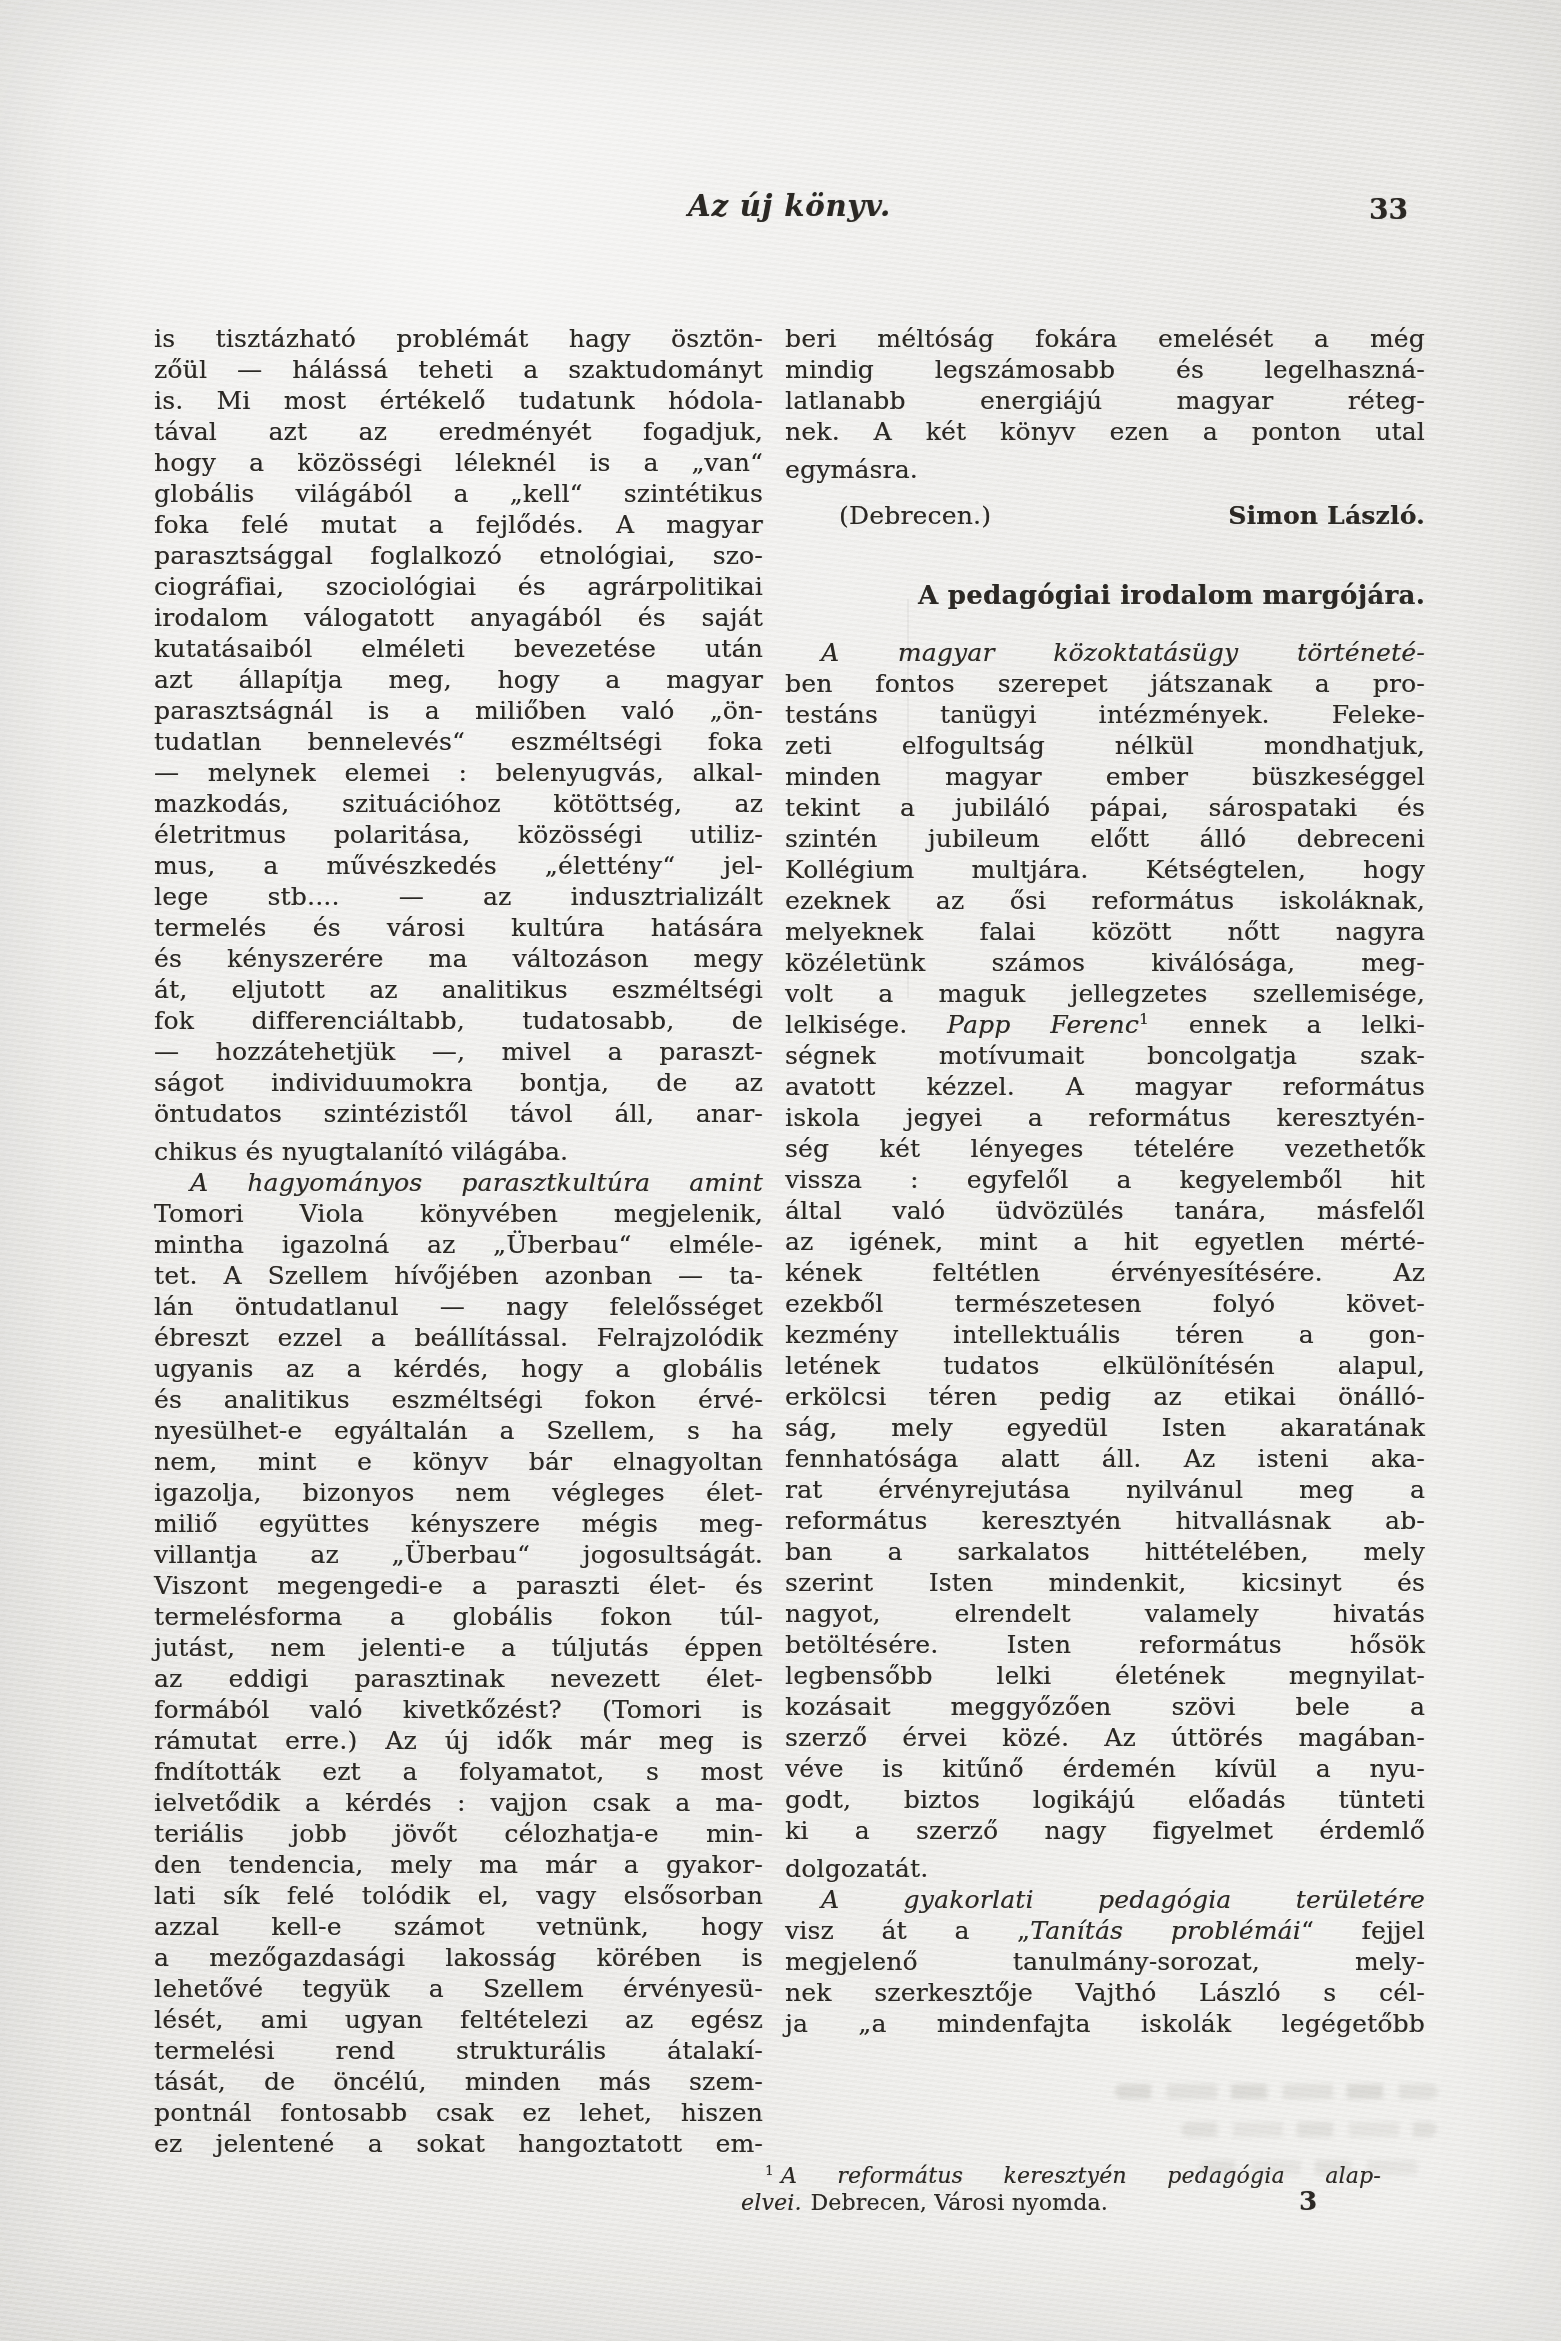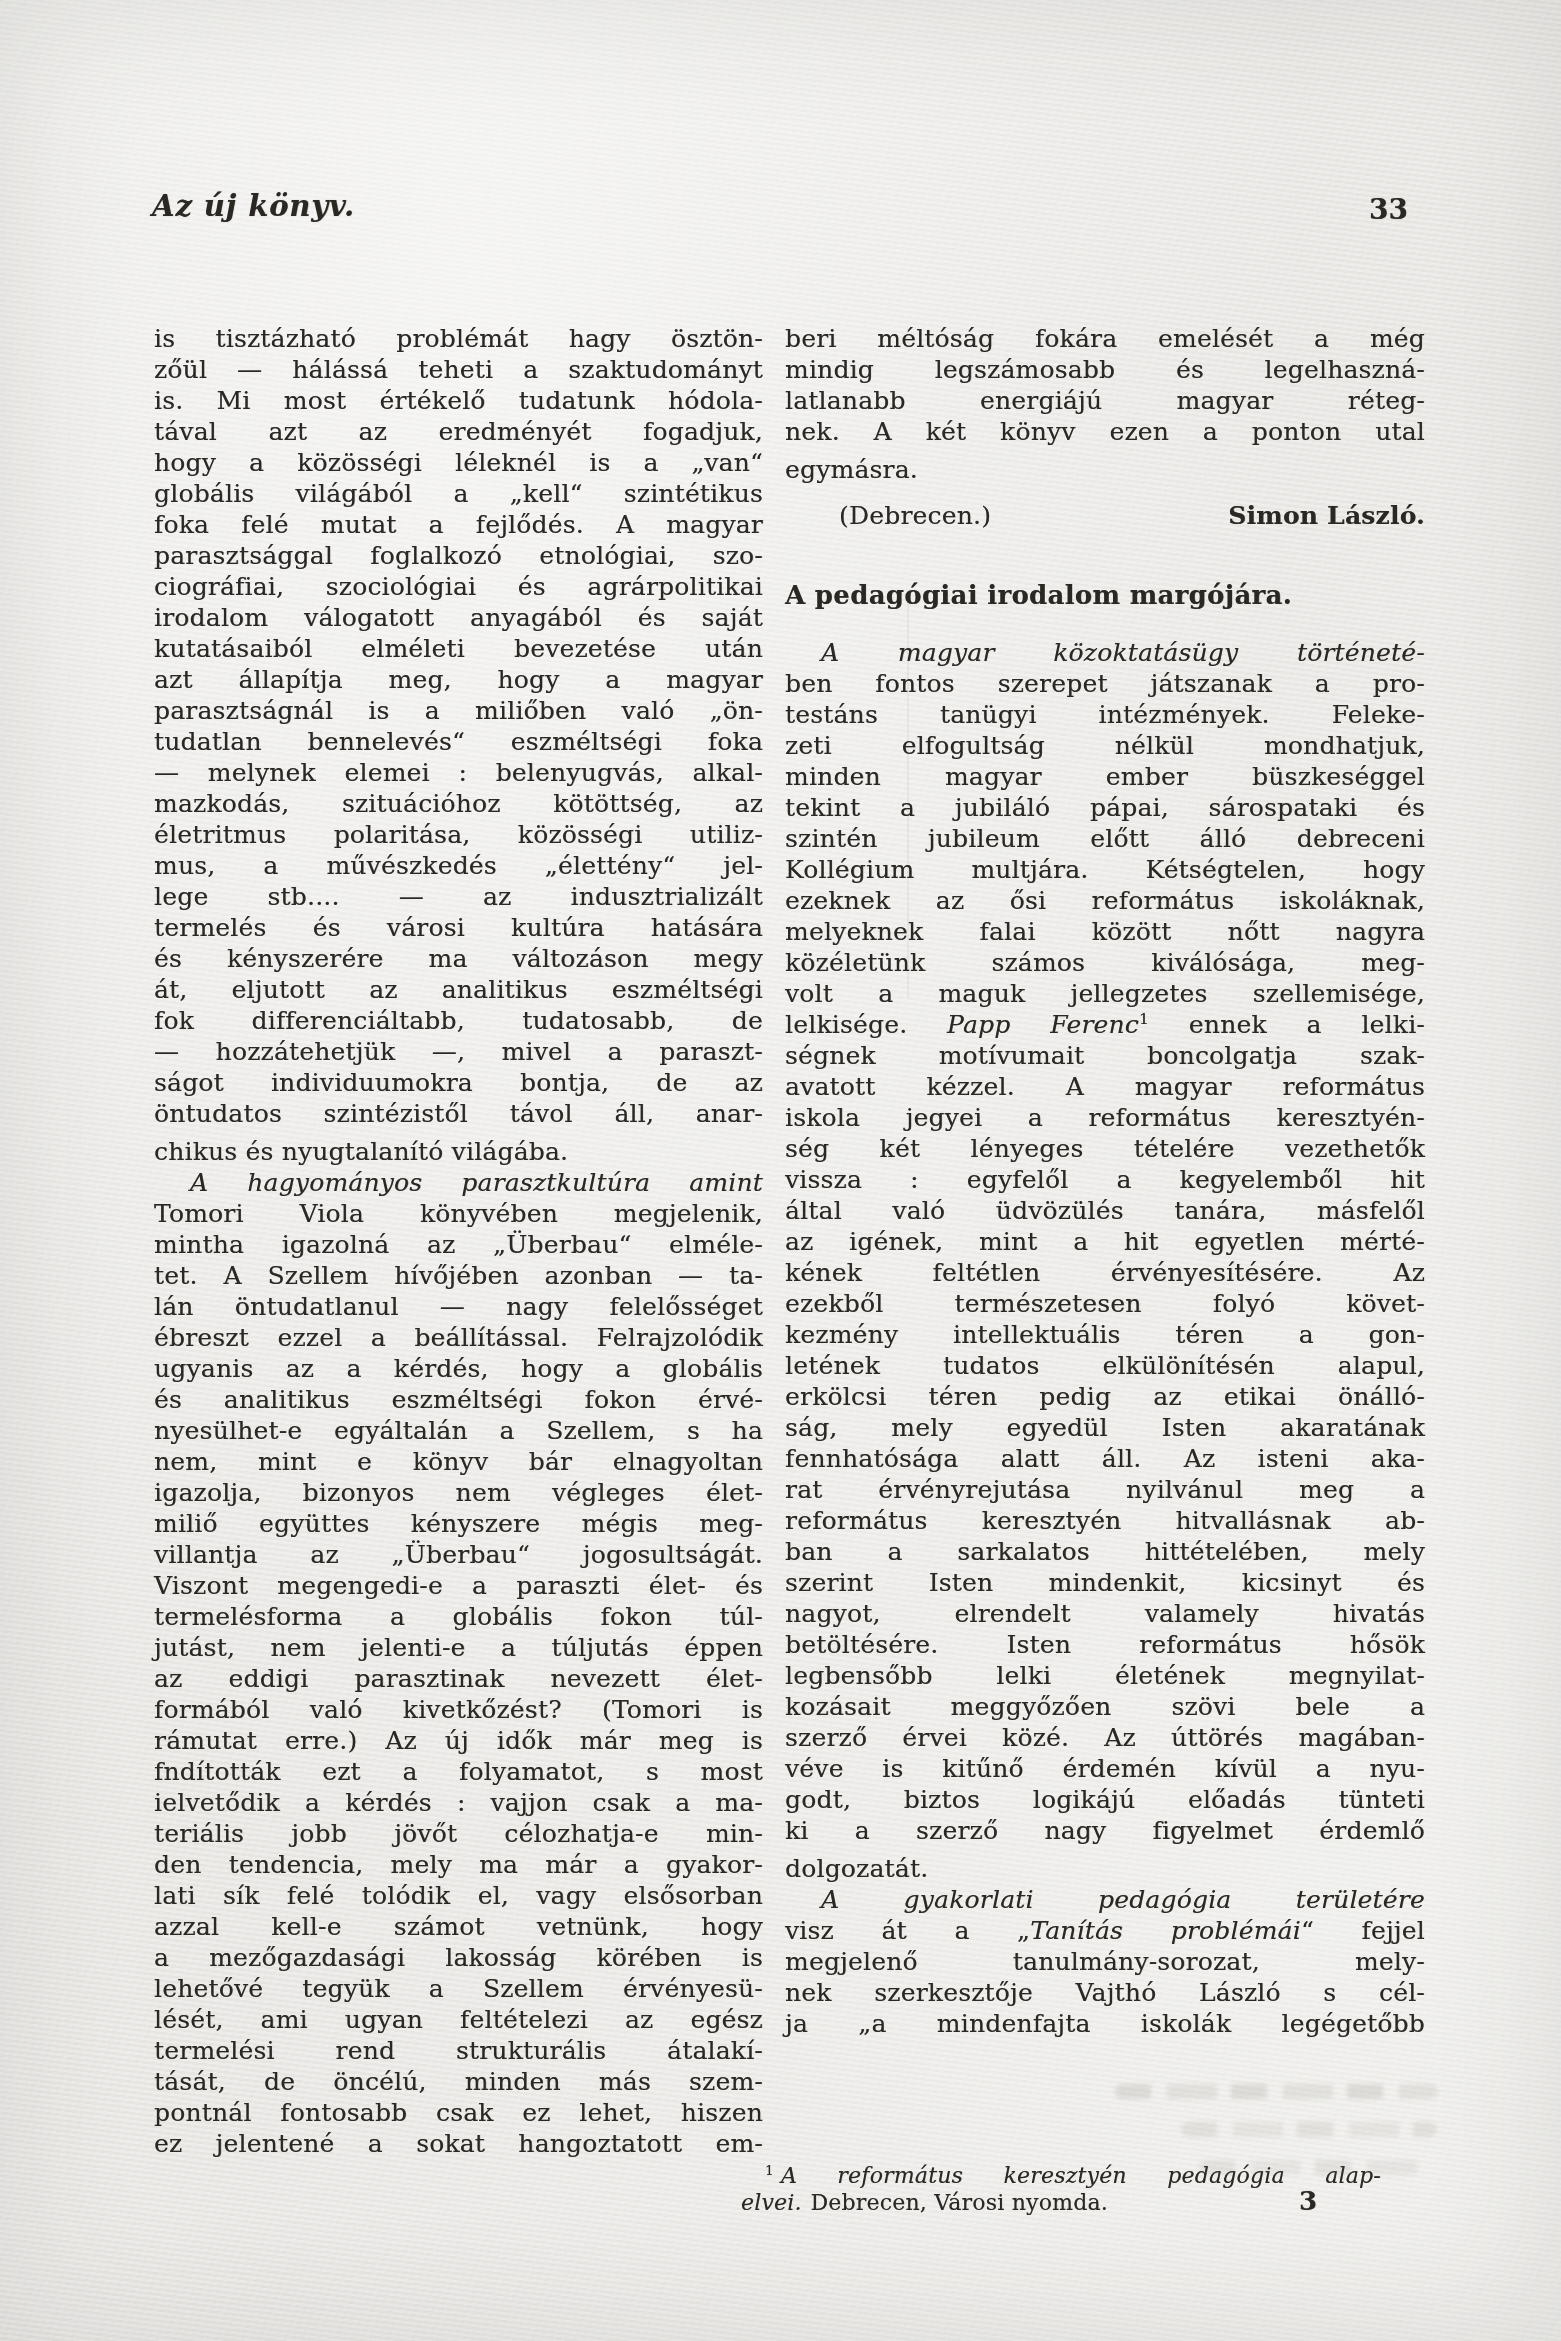--- a/index.html
+++ b/index.html
@@ -9,21 +9,21 @@
     background-image:
       radial-gradient(ellipse at 30% 12%, rgba(255,255,255,0.55), rgba(255,255,255,0) 55%),
       radial-gradient(ellipse at 85% 80%, rgba(250,250,248,0.4), rgba(255,255,255,0) 60%),
       repeating-linear-gradient(7deg, rgba(255,255,255,0.20) 0 2.6px, rgba(90,88,80,0.018) 2.6px 5.2px),
       repeating-linear-gradient(-13deg, rgba(80,78,70,0.015) 0 1.7px, rgba(255,255,255,0.0) 1.7px 4.3px);
     font-family:"DejaVu Serif","Liberation Serif",serif;
     color:#2b2824;
   }
   .vignette{position:absolute;inset:0;box-shadow:inset 0 0 139px rgba(60,58,50,0.10);pointer-events:none;}
   .running-header{
-    position:absolute;left:152px;top:189px;width:1275px;text-align:left;
+    position:absolute;left:152px;top:189px;width:1275px;text-align:center;
     font-size:29px;font-style:italic;font-weight:bold;letter-spacing:0.9px;
     text-shadow:0.3px 0.3px 0.7px rgba(40,38,34,0.55);
   }
   .page-number{
     position:absolute;left:1369px;top:193px;font-size:28px;font-weight:bold;
     text-shadow:0.3px 0.3px 0.7px rgba(40,38,34,0.5);
   }
   .col{
     position:absolute;top:323px;font-size:25px;line-height:31px;
     letter-spacing:0.2px;
@@ -32,21 +32,21 @@
   .col-left{left:154px;width:609px;}
   .col-right{left:785px;width:640px;}
   .line{text-align:justify;text-align-last:justify;white-space:normal;}
   .line.end{text-align-last:left;margin-top:7px;}
   .line.indent{text-indent:36px;font-style:italic;}
   .it{font-style:italic;}
   sup{font-size:0.62em;vertical-align:super;line-height:0;}
   .byline{display:flex;justify-content:space-between;padding-left:54px;margin-top:14.7px;}
   .byline .author{font-weight:bold;}
   .sec-heading{
-    margin-top:49px;margin-bottom:26px;text-align:left;
+    margin-top:49px;margin-bottom:26px;text-align:right;
     font-weight:bold;font-size:26px;letter-spacing:0.3px;
   }
   .footnote{
     position:absolute;left:741px;top:2123px;width:640px;
     font-size:22px;line-height:27px;letter-spacing:0.2px;
     text-shadow:0.3px 0.3px 0.5px rgba(42,40,36,0.45);
     margin-top:39px;
   }
   .fn-line{text-align:justify;}
   .fn-line.just{text-align-last:justify;}

